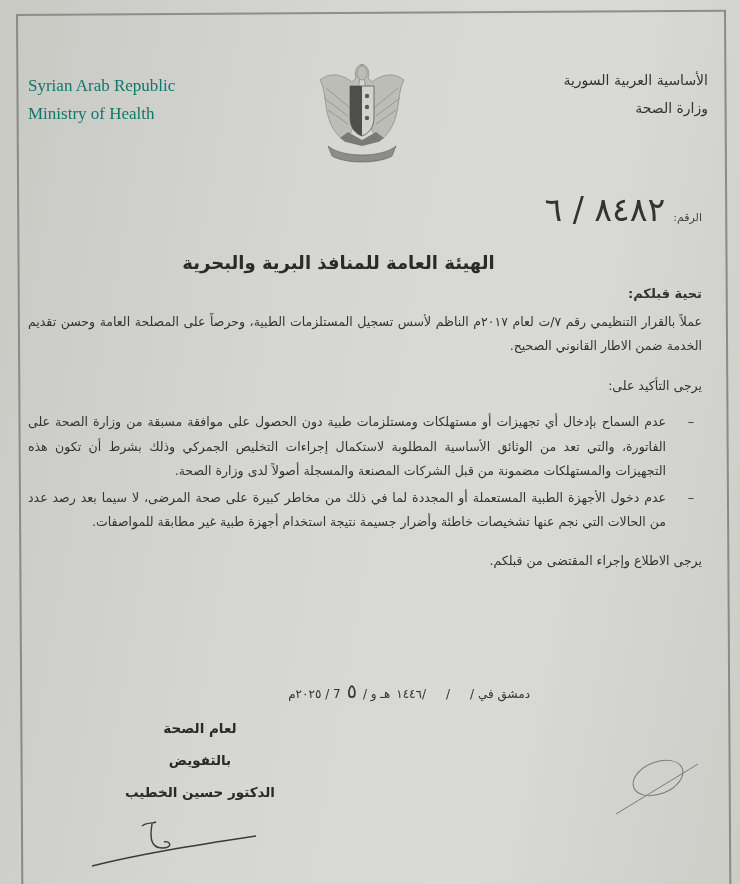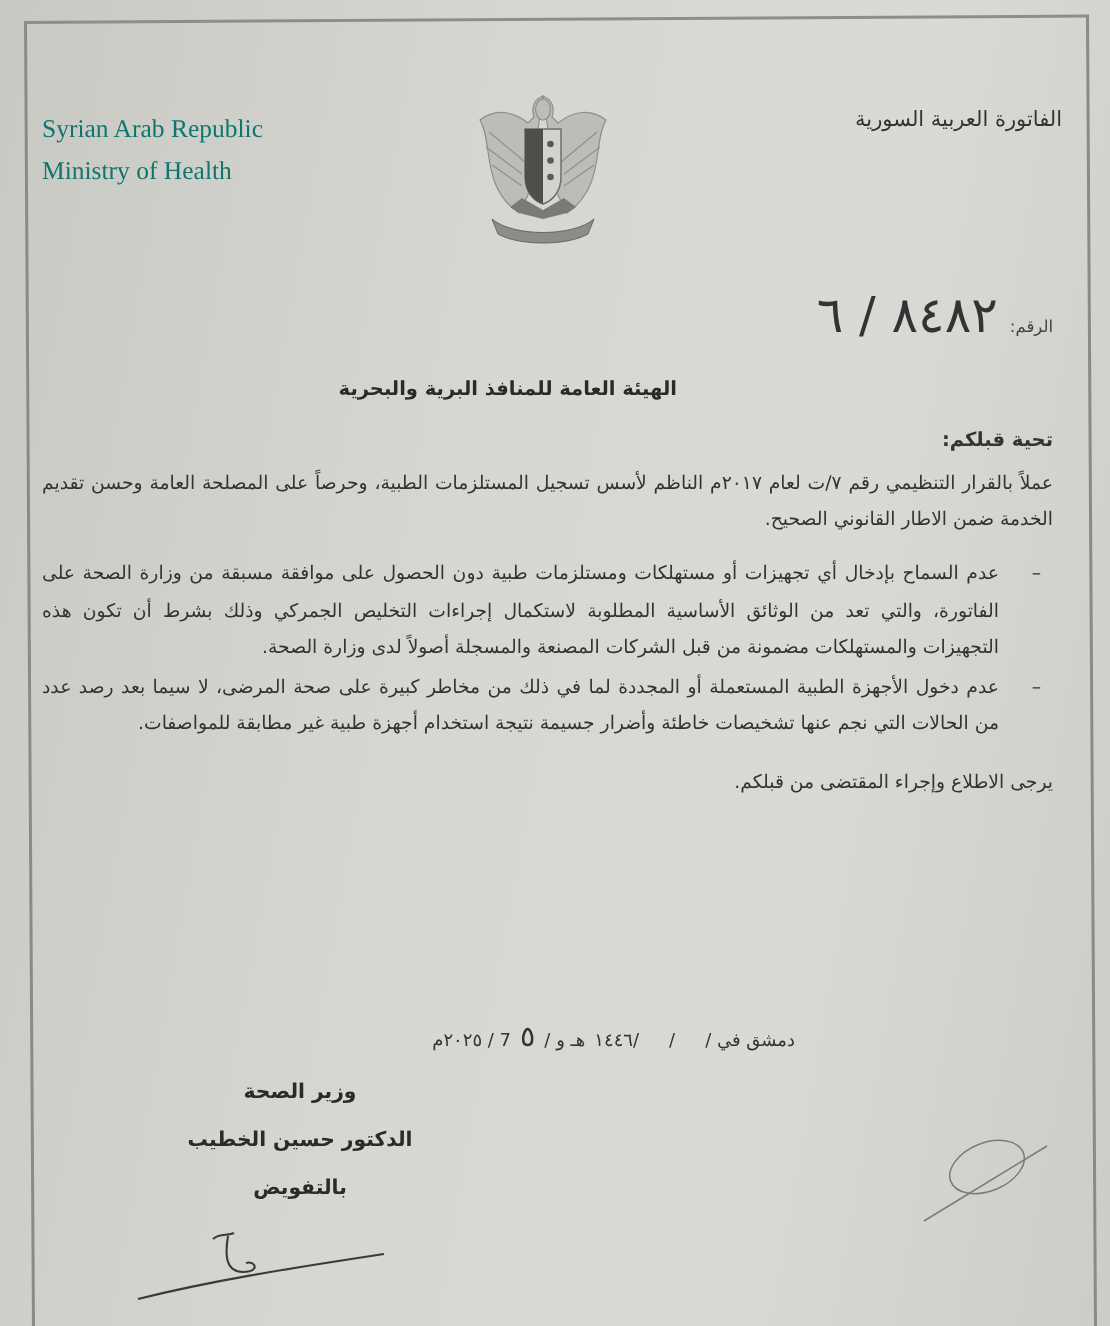--- a/index.html
+++ b/index.html
@@ -39,21 +39,21 @@
     }
     .ref {
       position: absolute; right: 38px; top: 190px;
       direction: rtl; display: flex; align-items: baseline; gap: 8px;
     }
     .ref-label { font-size: 11px; color: #444; }
     .ref-value { font-size: 33px; color: #333; letter-spacing: 2px; font-family: "DejaVu Sans", sans-serif; }
     .addressee {
       position: absolute; left: 0; right: 0; top: 252px;
       text-align: center; direction: rtl;
-      font-size: 13px; font-weight: bold; color: #2a2a2a;
+      font-size: 18px; font-weight: bold; color: #2a2a2a;
       padding-right: 63px;
     }
     .body-block {
       position: absolute; left: 28px; right: 38px; top: 282px;
       direction: rtl; text-align: right;
       font-size: 12.5px; line-height: 24px; color: #333;
     }
     .greet { font-weight: bold; font-size: 13px; margin-bottom: 4px; }
     .para { text-align: justify; text-align-last: right; }
     .para.gap { margin-top: 16px; }
@@ -102,33 +102,35 @@
       <circle cx="55" cy="36" r="2.2"></circle>
         <circle cx="55" cy="47" r="2.2"></circle>
         <circle cx="55" cy="58" r="2.2"></circle>
     </g>
     <path d="M28 78 L36 72 L50 80 L64 72 L72 78 L66 82 L50 86 L34 82 Z" fill="#7a7a76"></path>
     <path d="M16 86 C30 98 70 98 84 86 L80 96 C66 104 34 104 20 96 Z" fill="#8c8c88" stroke="#5e5e5a" stroke-width="0.6"></path>
   </svg>
 </div>
 
 <div class="hdr-ar">
-  <div>الفاتورة العربية السورية</div>
+  <div>الأساسية العربية السورية</div>
+  <div>وزارة الصحة</div>
 </div>
 
 <div class="ref">
   <span class="ref-label">الرقم:</span>
   <span class="ref-value">٨٤٨٢ / ٦</span>
 </div>
 
 <div class="addressee">الهيئة العامة للمنافذ البرية والبحرية</div>
 
 <div class="body-block">
   <div class="greet">تحية قبلكم:</div>
   <div class="para">عملاً بالقرار التنظيمي رقم ٧/ت لعام ٢٠١٧م الناظم لأسس تسجيل المستلزمات الطبية، وحرصاً على المصلحة العامة وحسن تقديم الخدمة ضمن الاطار القانوني الصحيح.</div>
+  <div class="para gap">يرجى التأكيد على:</div>
   <ul class="list">
     <li>
       <span class="dash">–</span>
       <span>عدم السماح بإدخال أي تجهيزات أو مستهلكات ومستلزمات طبية دون الحصول على موافقة مسبقة من وزارة الصحة على الفاتورة، والتي تعد من الوثائق الأساسية المطلوبة لاستكمال إجراءات التخليص الجمركي وذلك بشرط أن تكون هذه التجهيزات والمستهلكات مضمونة من قبل الشركات المصنعة والمسجلة أصولاً لدى وزارة الصحة.</span>
     </li>
     <li>
       <span class="dash">–</span>
       <span>عدم دخول الأجهزة الطبية المستعملة أو المجددة لما في ذلك من مخاطر كبيرة على صحة المرضى، لا سيما بعد رصد عدد من الحالات التي نجم عنها تشخيصات خاطئة وأضرار جسيمة نتيجة استخدام أجهزة طبية غير مطابقة للمواصفات.</span>
     </li>
   </ul>
@@ -138,23 +140,23 @@
 <div class="date-line">
   <span>دمشق في /</span>
   <span class="sep">/</span>
   <span>/١٤٤٦</span>
   <span>هـ و /</span>
   <span class="hand">٥</span>
   <span>7 / ٢٠٢٥م</span>
 </div>
 
 <div class="signature-block">
-  <div>وزير الصحة</div>
+  <div>لعام الصحة</div>
+  <div>بالتفويض</div>
   <div>الدكتور حسين الخطيب</div>
-  <div>بالتفويض</div>
 </div>
 
 <svg class="sig-svg" viewBox="0 0 180 60">
   <path d="M12 56 C60 44 110 36 176 26" stroke="#3a3a3a" stroke-width="1.4" fill="none"></path>
   <path d="M62 16 C66 12 72 14 76 12 M72 14 C70 26 70 38 82 38 C94 38 90 30 84 32" stroke="#3a3a3a" stroke-width="1.4" fill="none"></path>
 </svg>
 
 <svg class="initial-svg" viewBox="0 0 90 70">
   <ellipse cx="46" cy="26" rx="26" ry="16" transform="rotate(-22 46 26)" stroke="#7a7a76" stroke-width="1" fill="none"></ellipse>
   <path d="M4 62 L86 12" stroke="#7a7a76" stroke-width="1" fill="none"></path>

